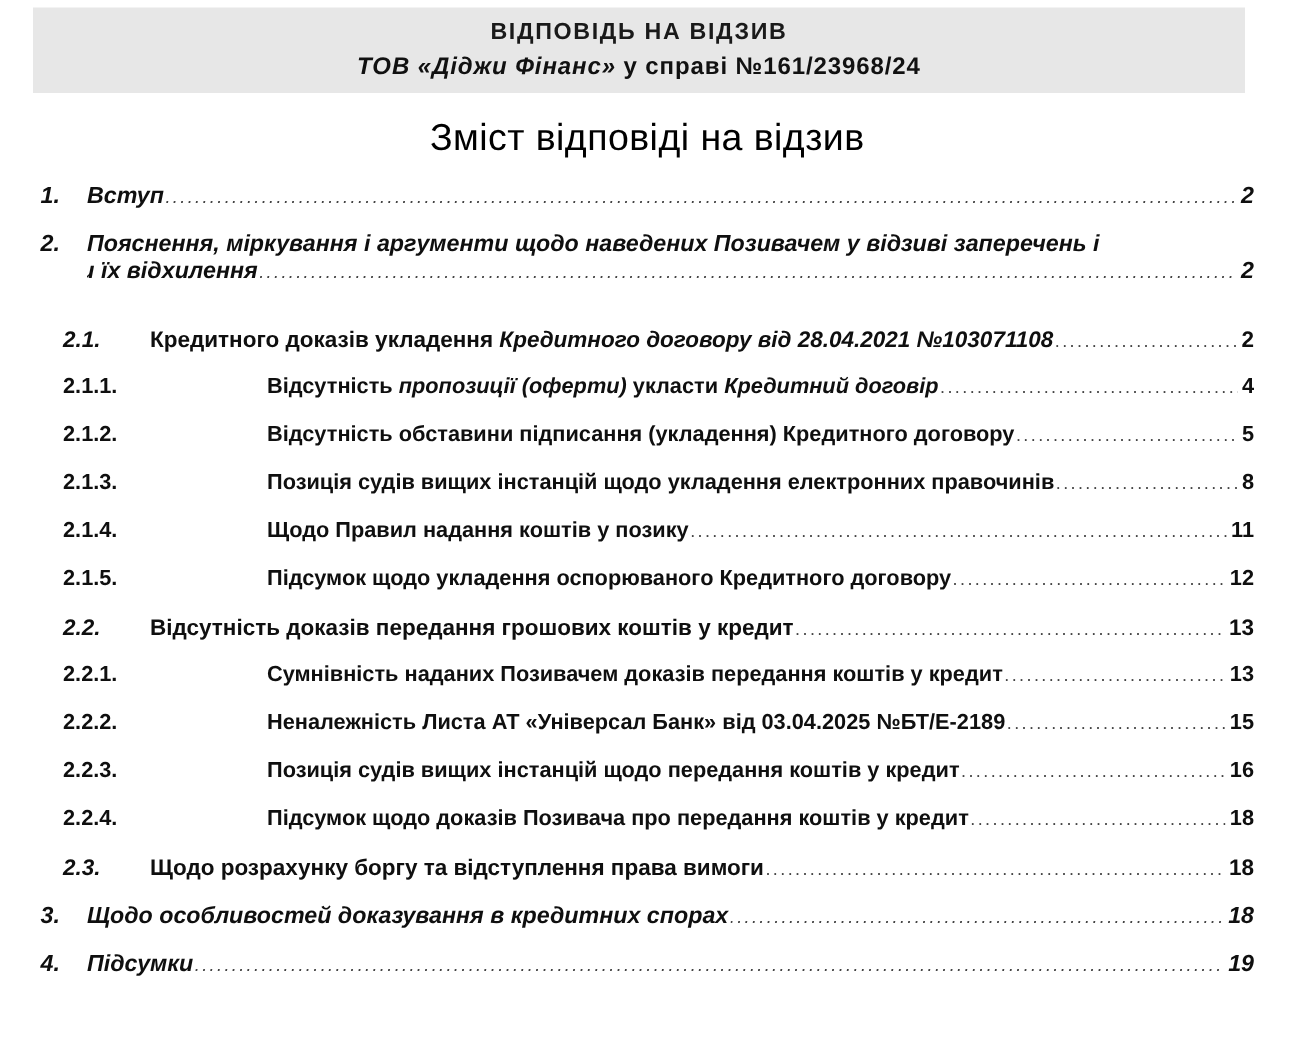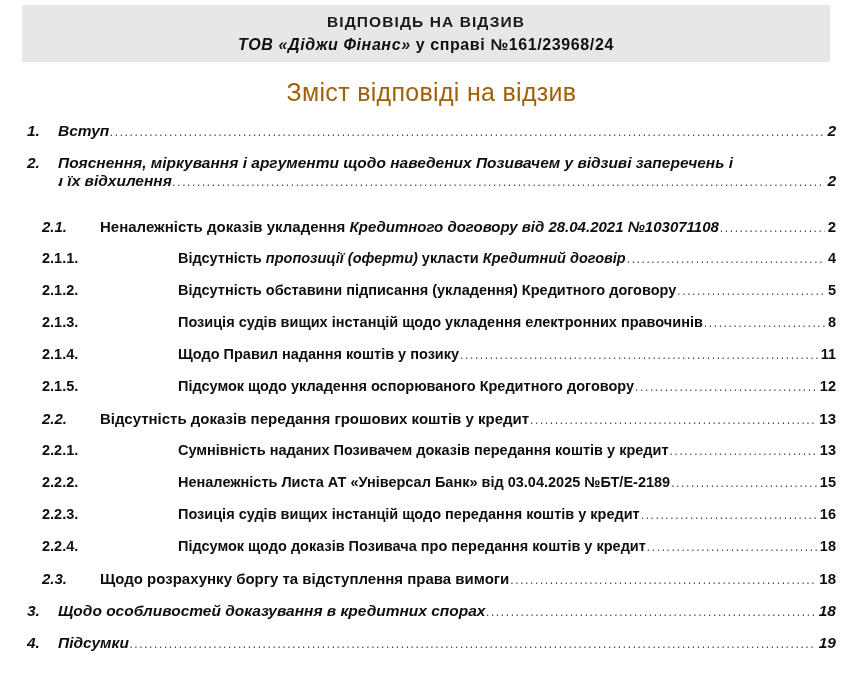--- a/index.html
+++ b/index.html
@@ -50,21 +50,21 @@
   }
 
   
   .page-title {
     position: absolute;
     left: 0;
     top: 78px;
     width: 863px;
     text-align: center;
     font-size: 25px;
-    color: #a16207;
+    color: #000000;
     font-weight: normal;
     letter-spacing: 0.3px;
   }
 
   
   .toc {
     position: absolute;
     left: 0;
     top: 122px;
     width: 863px;
@@ -181,21 +181,21 @@
         <span class="label">мотиви їх відхилення</span>
         <span class="leader">................................................................................................................................................................</span>
         <span class="pageno">2</span>
       </span>
     </span>
   </div>
 
   <div class="toc-entry lvl2">
     <span class="num">2.1.</span>
     <span class="body">
-      <span class="label"><span>Неналежність доказів укладення </span><span class="it">Кредитного договору від 28.04.2021 №103071108</span></span>
+      <span class="label"><span>Кредитного доказів укладення </span><span class="it">Кредитного договору від 28.04.2021 №103071108</span></span>
       <span class="leader">................................................................................................................................................................</span>
       <span class="pageno">2</span>
     </span>
   </div>
 
   <div class="toc-entry lvl3">
     <span class="num">2.1.1.</span>
     <span class="body">
       <span class="label"><span>Відсутність </span><span class="it">пропозиції (оферти)</span><span> укласти </span><span class="it">Кредитний договір</span></span>
       <span class="leader">................................................................................................................................................................</span>

